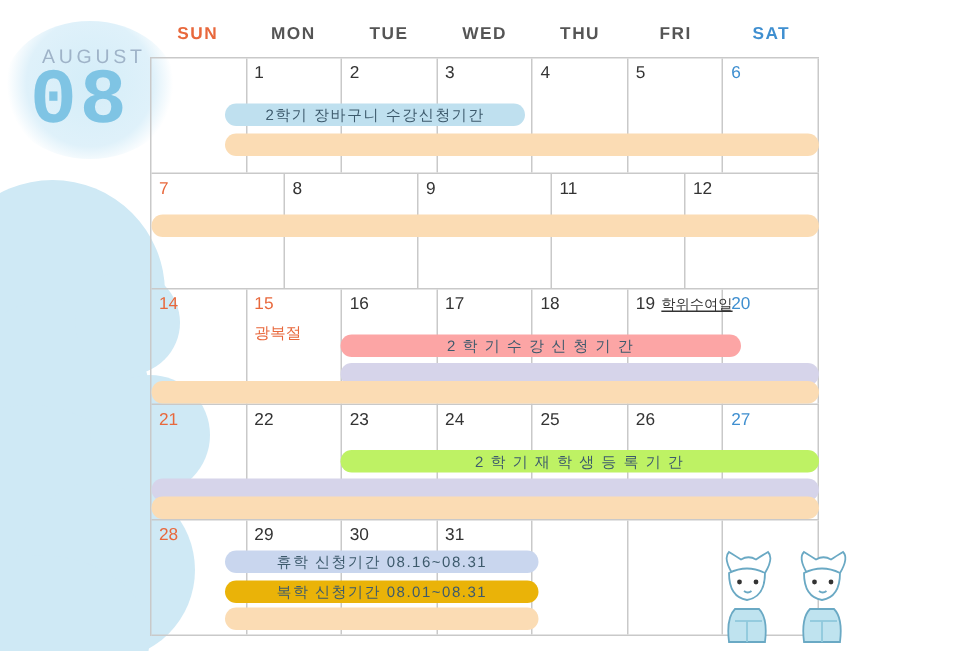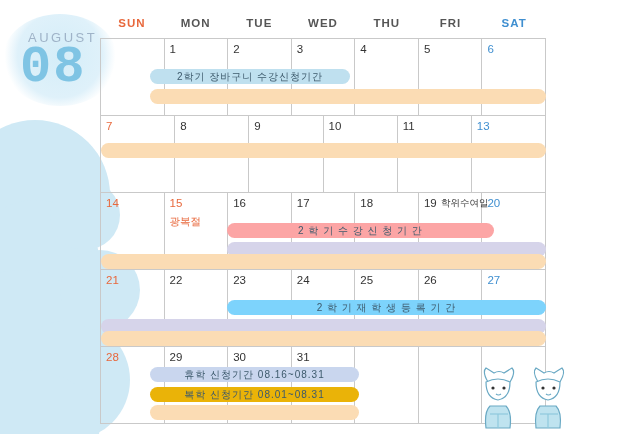--- a/index.html
+++ b/index.html
@@ -41,21 +41,21 @@
   .dow div.sun{color:#e8683c;}
   .dow div.sat{color:#3f8fd0;}
 
   .grid{border-top:1px solid #c9c9c9;border-left:1px solid #c9c9c9;}
   .row{display:flex;border-bottom:1px solid #c9c9c9;height:76px;position:relative;}
   .cell{flex:1;border-right:1px solid #c9c9c9;position:relative;}
   .daynum{position:absolute;left:5px;top:4px;font-size:11.5px;color:#333;}
   .daynum.sun{color:#e8683c;}
   .daynum.sat{color:#3f8fd0;}
   .holiday{position:absolute;left:5px;top:22px;font-size:10.5px;color:#e8683c;}
-  .note{position:absolute;left:22px;top:4px;font-size:9.5px;color:#333;white-space:nowrap;}
+  .note{position:absolute;left:22px;top:4px;font-size:9.5px;color:#333;white-space:nowrap;text-decoration:underline;}
 
   
   .bars{position:absolute;left:0;top:0;width:100%;height:100%;pointer-events:none;}
   .bar{position:absolute;height:15px;border-radius:8px;display:flex;align-items:center;justify-content:center;
        font-size:10px;color:#4a4a6a;letter-spacing:1px;white-space:nowrap;}
   .bar-text{pointer-events:none;}
 
   
   .mascots{position:absolute;right:52px;bottom:2px;width:122px;height:74px;}
 </style>
@@ -122,27 +122,24 @@
         <div class="cell">
           <div class="daynum sun">7</div>
         </div>
         <div class="cell">
           <div class="daynum ">8</div>
         </div>
         <div class="cell">
           <div class="daynum ">9</div>
         </div>
         <div class="cell">
-          <div class="daynum ">10</div>
-        </div>
-        <div class="cell">
           <div class="daynum ">11</div>
         </div>
         <div class="cell">
-          <div class="daynum sat">13</div>
+          <div class="daynum ">12</div>
         </div>
         <div class="bars">
           <div class="bar" style="left: 0%; width: 100%; top: 27px; background: rgb(251, 220, 180); color: rgb(61, 90, 108);">
             <span class="bar-text"></span>
           </div>
         </div>
       </div>
       <div class="row">
         <div class="cell">
           <div class="daynum sun">14</div>
@@ -195,21 +192,21 @@
         <div class="cell">
           <div class="daynum ">25</div>
         </div>
         <div class="cell">
           <div class="daynum ">26</div>
         </div>
         <div class="cell">
           <div class="daynum sat">27</div>
         </div>
         <div class="bars">
-          <div class="bar" style="left: 28.3%; width: 71.7%; top: 30px; background: #7dd3fc; color: rgb(61, 90, 108);">
+          <div class="bar" style="left: 28.3%; width: 71.7%; top: 30px; background: #bef264; color: rgb(61, 90, 108);">
             <span class="bar-text">2 학 기  재 학 생  등 록 기 간</span>
           </div>
           <div class="bar" style="left: 0%; width: 100%; top: 49px; background: rgb(214, 212, 234); color: rgb(61, 90, 108);">
             <span class="bar-text"></span>
           </div>
           <div class="bar" style="left: 0%; width: 100%; top: 61px; background: rgb(251, 220, 180); color: rgb(61, 90, 108);">
             <span class="bar-text"></span>
           </div>
         </div>
       </div>

